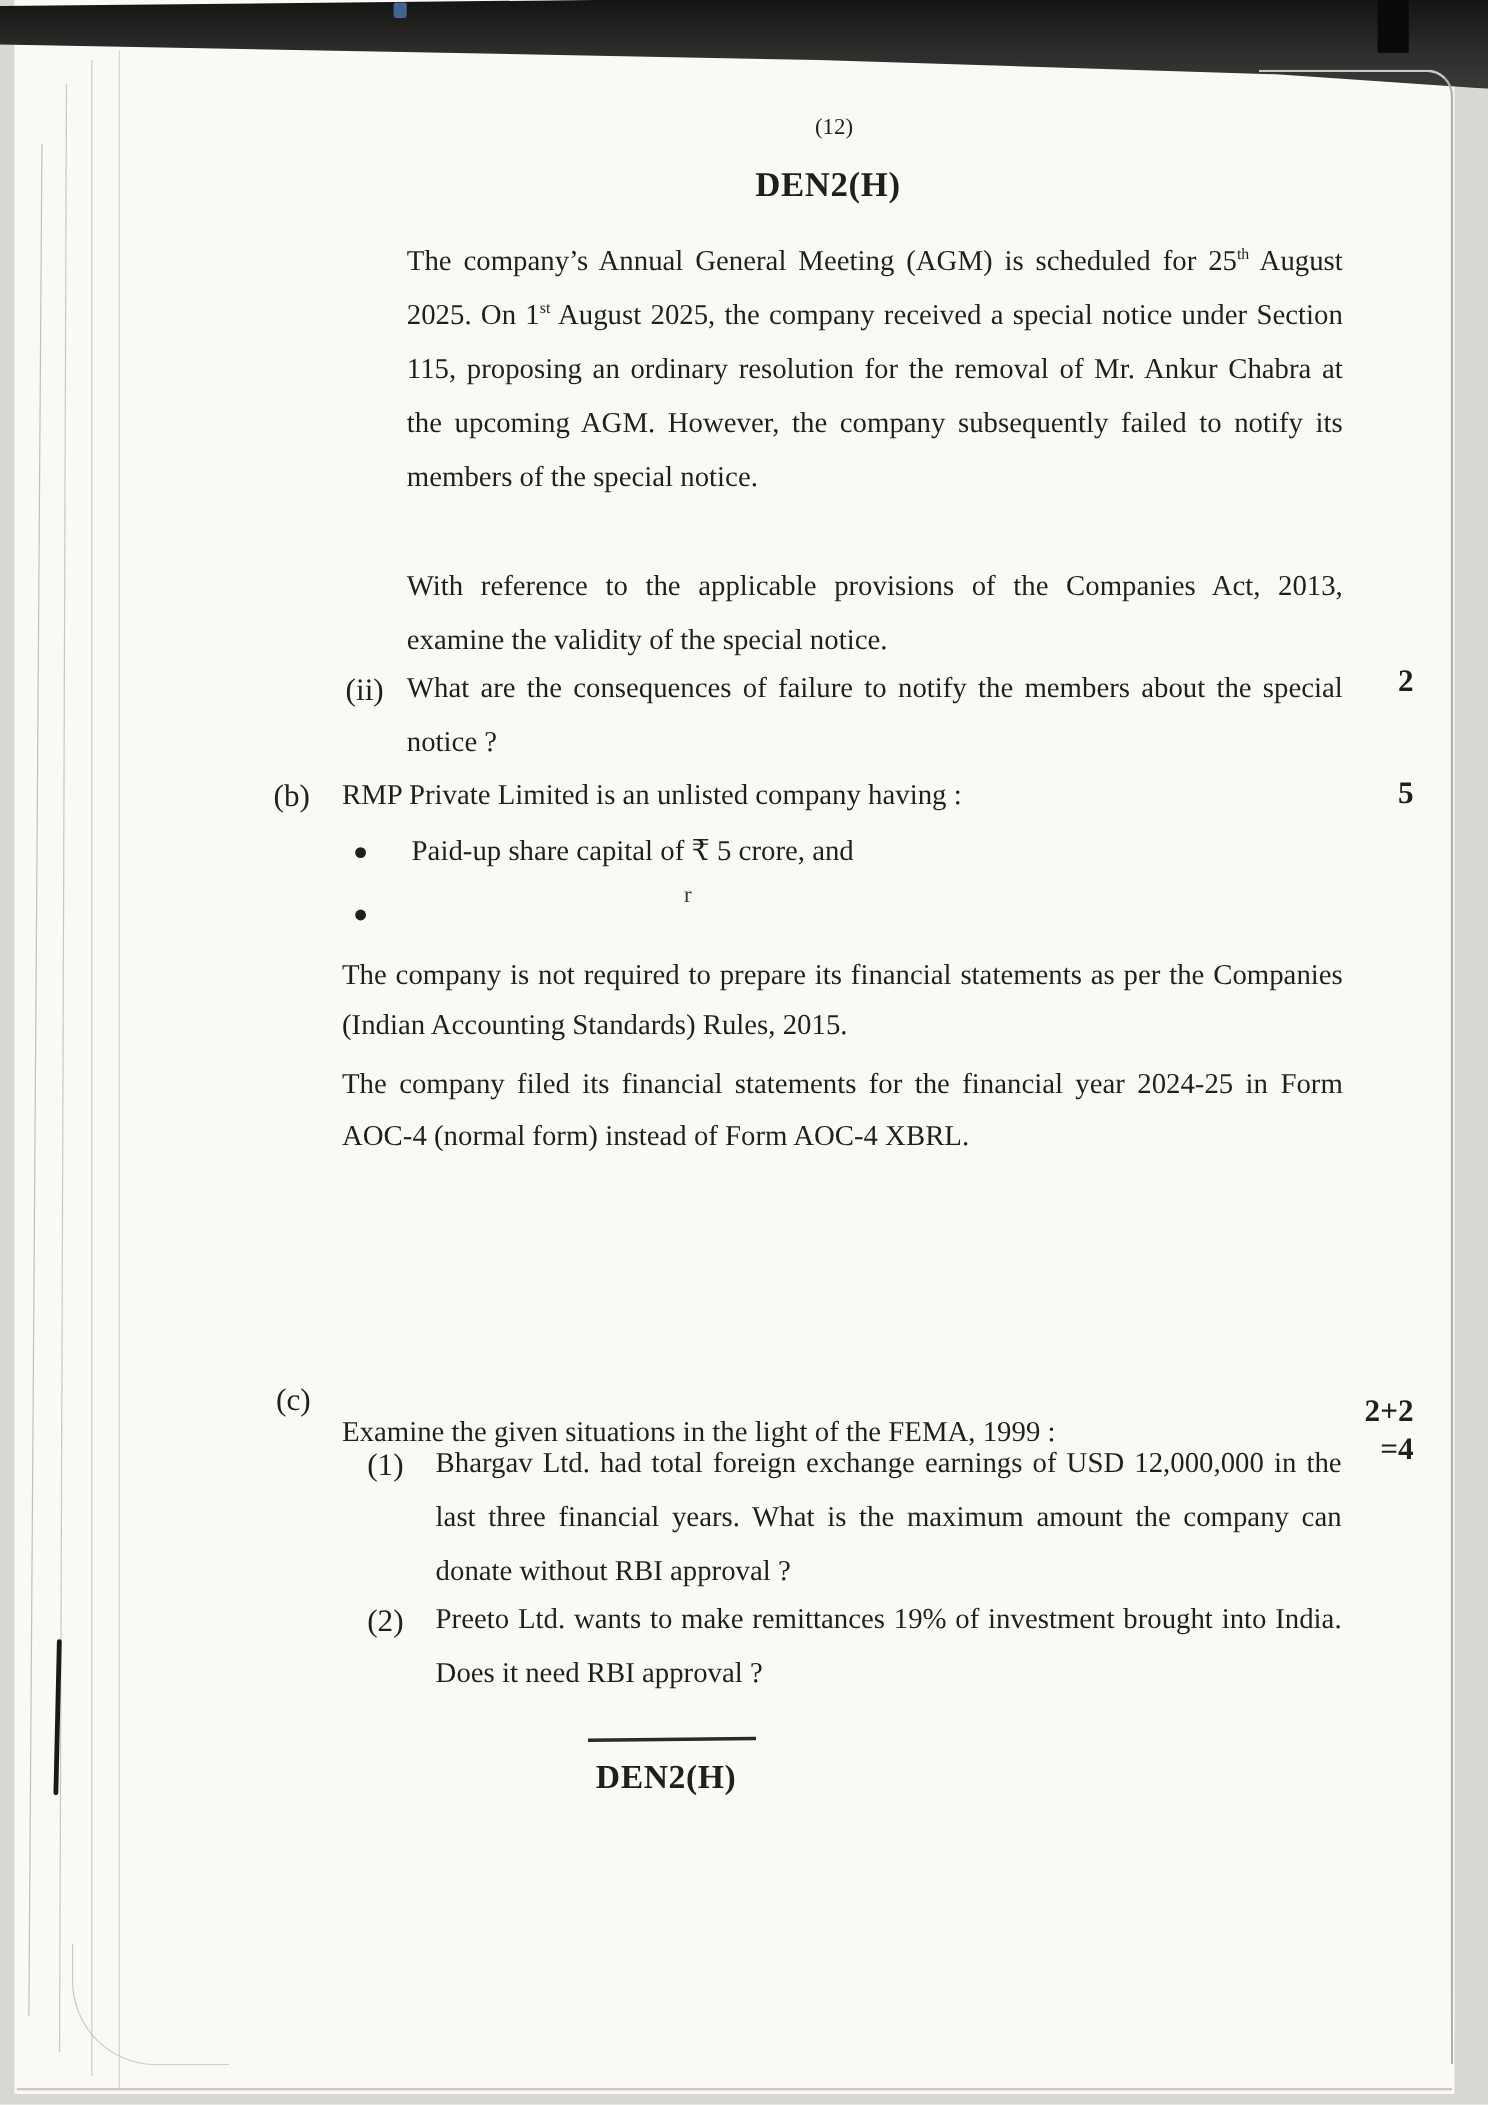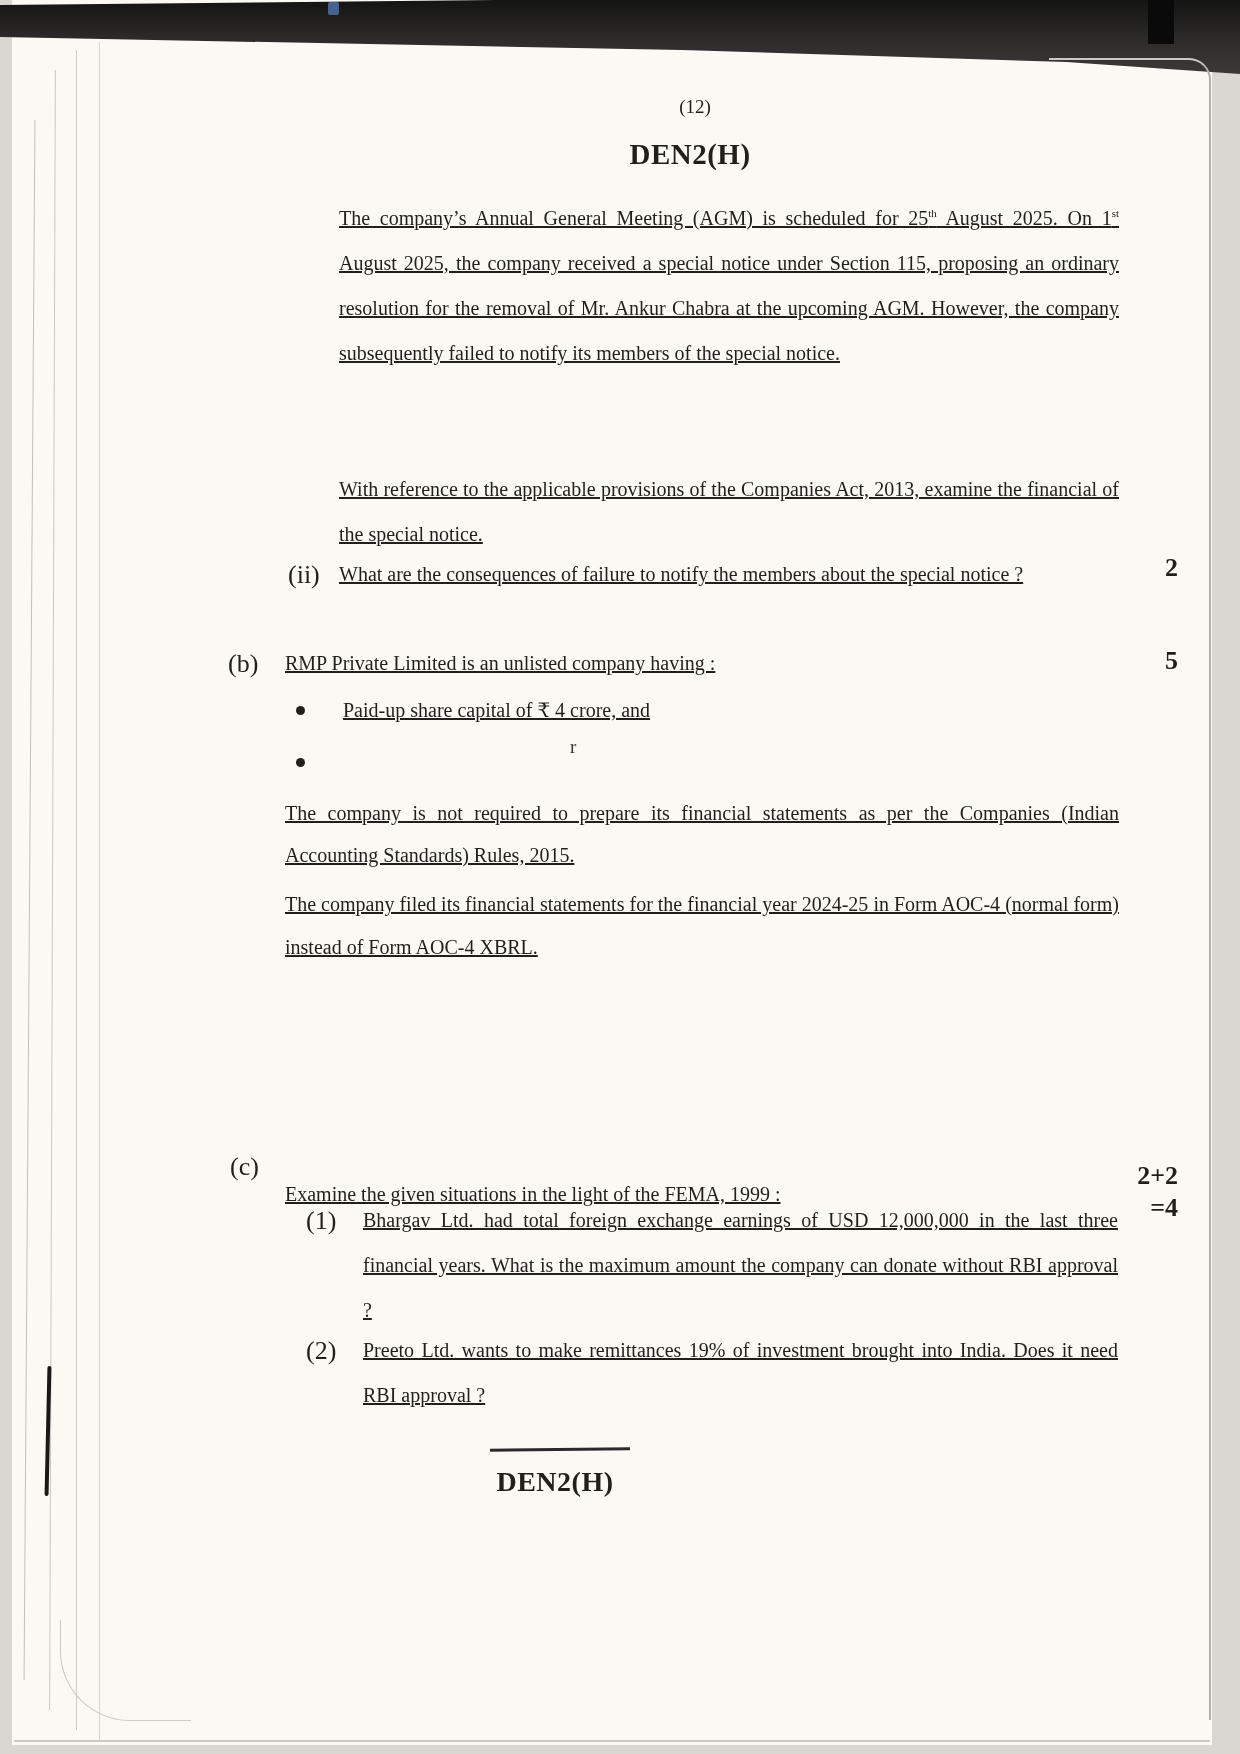--- a/index.html
+++ b/index.html
@@ -19,21 +19,21 @@
   .e1{left:29px;top:120px;height:1560px;transform:rotate(.4deg);background:#c2c0bb;}
   .e2{left:52px;top:70px;height:1640px;transform:rotate(.2deg);}
   .e3{left:76px;top:50px;height:1680px;background:#cfcdc8;}
   .e4{left:99px;top:42px;height:1700px;background:#d6d4cf;}
   .bl-curve{position:absolute;left:60px;top:1620px;width:130px;height:100px;
     border-left:1px solid #c9c7c2;border-bottom:1px solid #cfcdc8;border-bottom-left-radius:70px;}
   .bottom-edge{position:absolute;left:14px;top:1740px;width:1196px;height:2px;background:#ccc9c4;}
   .pen-mark{position:absolute;left:46px;top:1366px;width:4px;height:130px;background:#191918;
     border-radius:2px;transform:rotate(1.3deg);}
   
-  .t{position:absolute;font-size:20px;line-height:45px;text-align:justify;text-decoration:underline;}
+  .t{position:absolute;font-size:24px;line-height:45px;text-align:justify;}
   .lh42{line-height:42px;}
   .lh43{line-height:43px;}
   .one{text-align:left;}
   .label{position:absolute;font-size:26px;line-height:45px;}
   .pgnum{position:absolute;left:640px;top:96px;width:110px;font-size:19px;text-align:center;}
   .hdr{position:absolute;left:595px;top:138px;width:190px;font-size:29px;font-weight:bold;text-align:center;letter-spacing:.5px;}
   .marks{position:absolute;left:1100px;width:78px;font-size:26px;font-weight:bold;text-align:right;line-height:32px;}
   sup{font-size:.55em;line-height:0;}
   .bullet-dot{position:absolute;width:9px;height:9px;border-radius:50%;background:#211f1c;}
   .rule{position:absolute;left:490px;top:1448px;width:140px;height:3px;background:#2b2a28;transform:rotate(-.6deg);}
@@ -58,32 +58,32 @@
   <div class="bl-curve"></div>
   <div class="bottom-edge"></div>
   <div class="pen-mark"></div>
   <div class="stray-r">r</div>
 
   <div class="pgnum">(12)</div>
   <div class="hdr">DEN2(H)</div>
 
   <div class="t" style="left:339px;top:196px;width:780px;">The company’s Annual General Meeting (AGM) is scheduled for 25<sup>th</sup> August 2025. On 1<sup>st</sup> August 2025, the company received a special notice under Section 115, proposing an ordinary resolution for the removal of Mr. Ankur Chabra at the upcoming AGM. However, the company subsequently failed to notify its members of the special notice.</div>
 
-  <div class="t" style="left:339px;top:467px;width:780px;">With reference to the applicable provisions of the Companies Act, 2013, examine the financial of the special notice.</div>
+  <div class="t" style="left:339px;top:467px;width:780px;">With reference to the applicable provisions of the Companies Act, 2013, examine the validity of the special notice.</div>
 
   <div class="label" style="left:288px;top:552px;text-align:center;">(ii)</div>
   <div class="t" style="left:339px;top:552px;width:780px;">What are the consequences of failure to notify the members about the special notice ?</div>
   <div class="marks" style="top:552px;">2</div>
 
   <div class="label" style="left:228px;top:641px;">(b)</div>
   <div class="t one" style="left:285px;top:641px;width:834px;">RMP Private Limited is an unlisted company having :</div>
   <div class="marks" style="top:645px;">5</div>
 
   <div class="bullet-dot" style="left:296px;top:706px;"></div>
-  <div class="t one" style="left:343px;top:688px;width:720px;">Paid-up share capital of ₹ 4 crore, and</div>
+  <div class="t one" style="left:343px;top:688px;width:720px;">Paid-up share capital of ₹ 5 crore, and</div>
 
   <div class="bullet-dot" style="left:296px;top:758px;"></div>
 
   <div class="t lh42" style="left:285px;top:792px;width:834px;">The company is not required to prepare its financial statements as per the Companies (Indian Accounting Standards) Rules, 2015.</div>
 
   <div class="t lh43" style="left:285px;top:883px;width:834px;">The company filed its financial statements for the financial year 2024-25 in Form AOC-4 (normal form) instead of Form AOC-4 XBRL.</div>
 
 
   <div class="label" style="left:230px;top:1144px;">(c)</div>
   <div class="t one" style="left:285px;top:1172px;width:834px;">Examine the given situations in the light of the FEMA, 1999 :</div>

